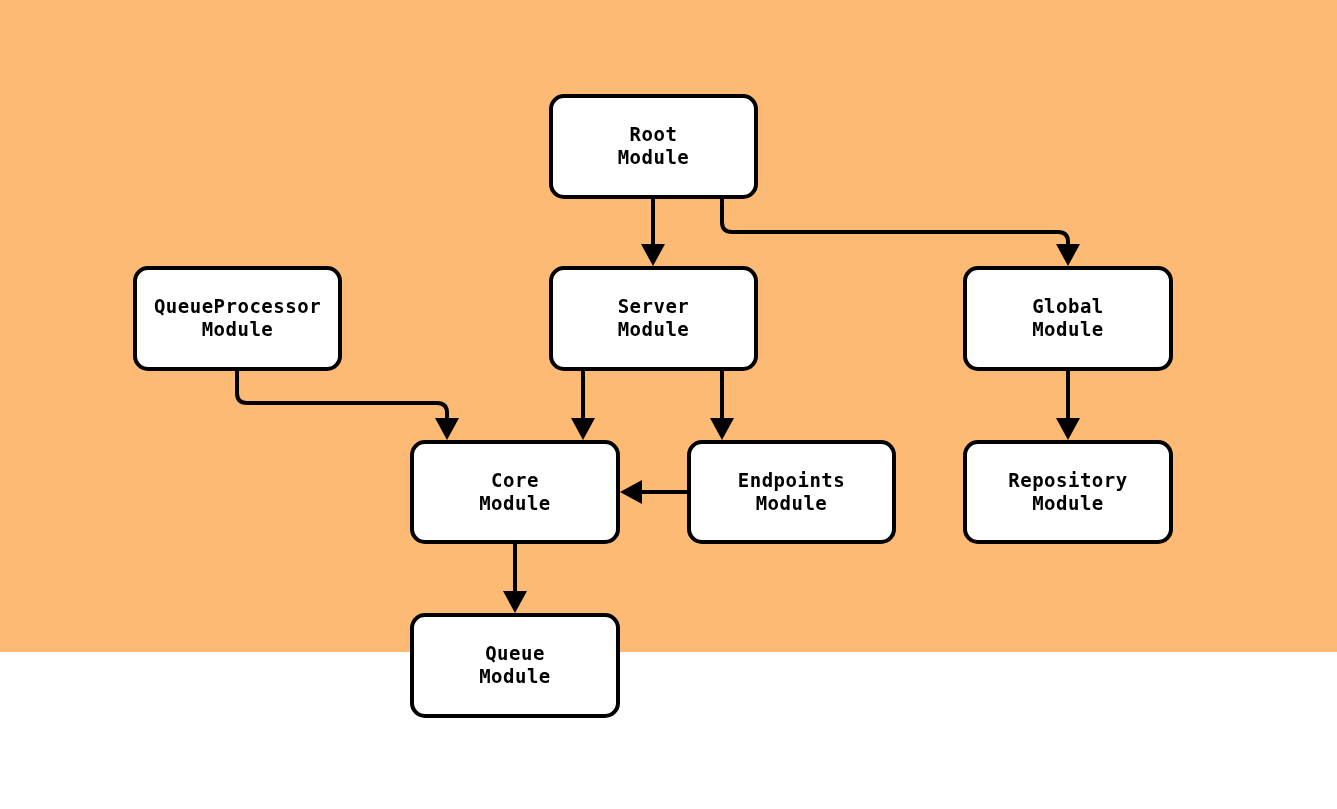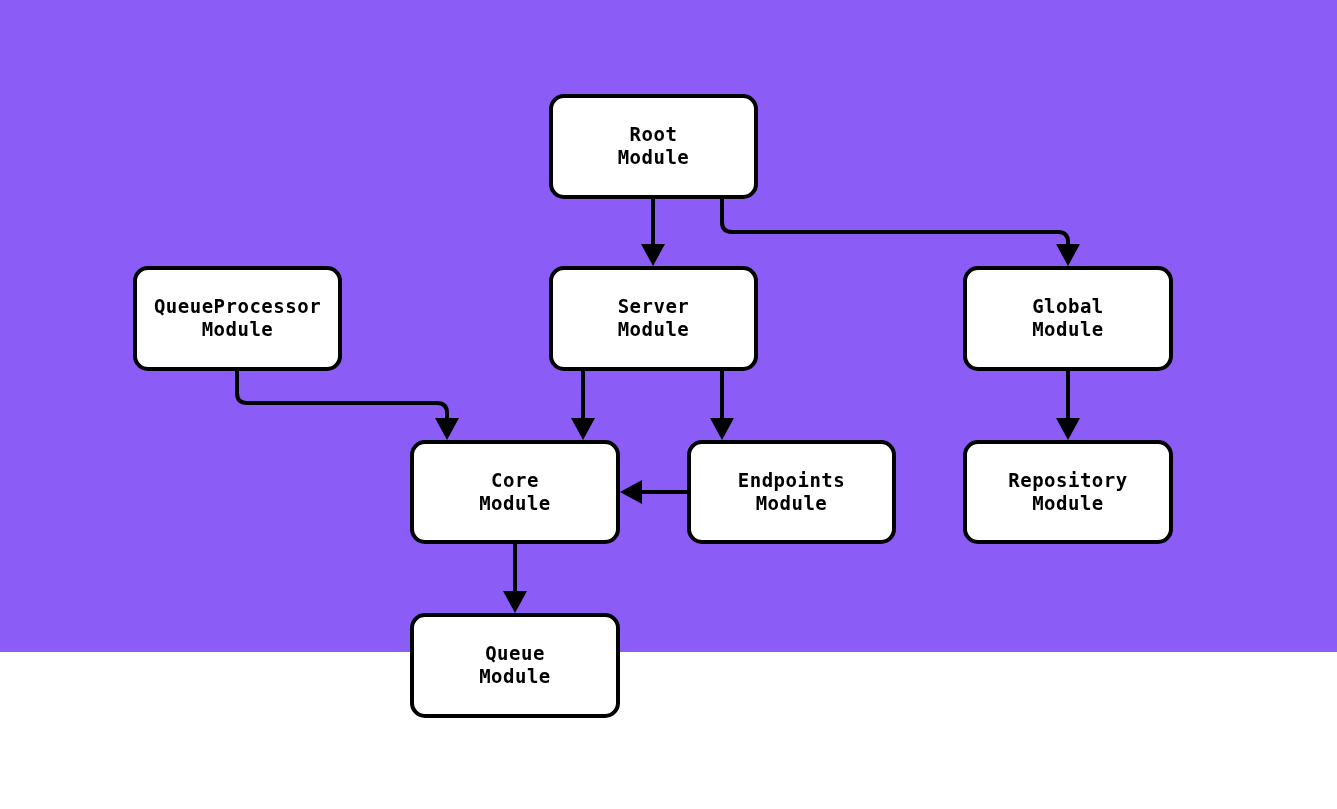--- a/index.html
+++ b/index.html
@@ -11,21 +11,21 @@
   body {
     width: 1337px;
     height: 809px;
     overflow: hidden;
     font-family: "DejaVu Sans Mono", "Liberation Mono", monospace;
   }
   #diagram-root {
     position: relative;
     width: 1337px;
     height: 652px;
-    background: #8b5cf6;
+    background: #fdba74;
   }
   svg#diagram-canvas {
     display: block;
     width: 1337px;
     height: 809px;
   }
   .node-box {
     fill: #ffffff;
     stroke: #000000;
     stroke-width: 4;

